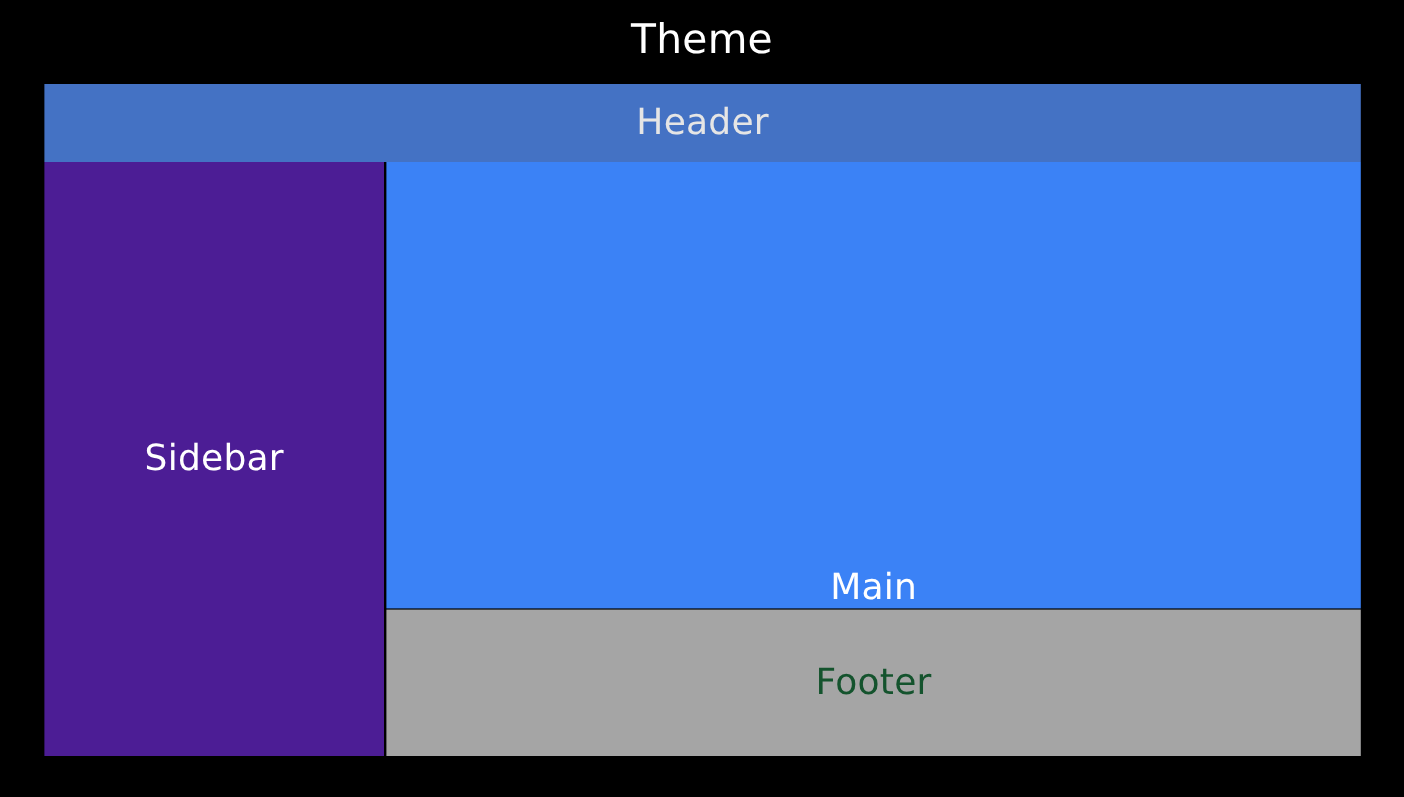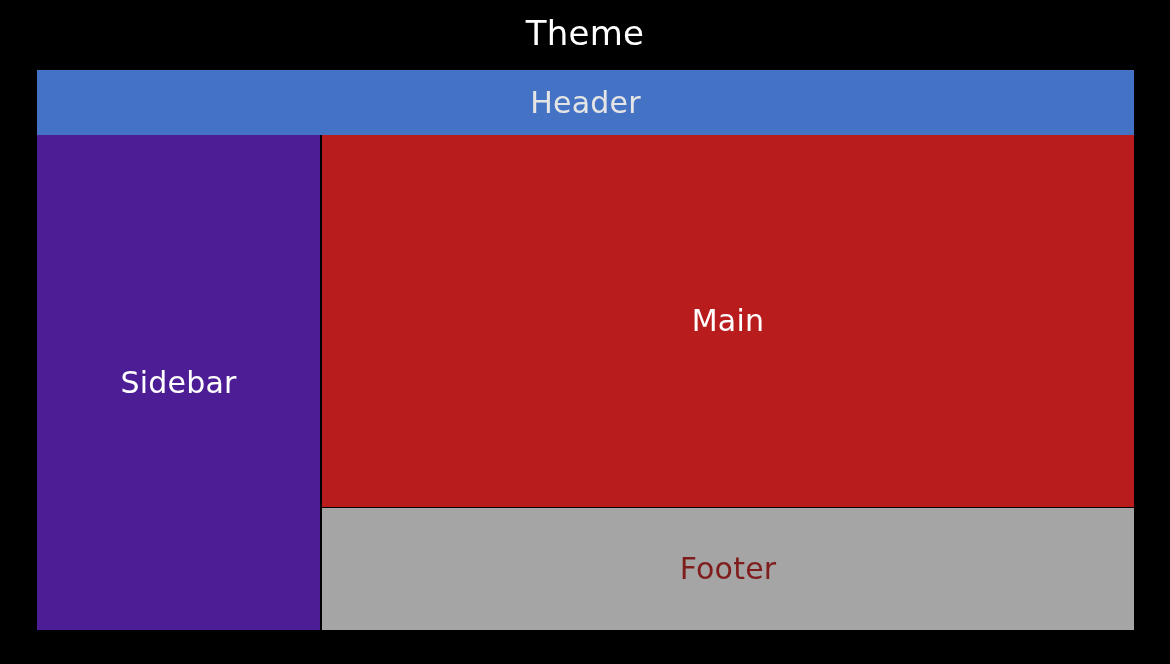--- a/index.html
+++ b/index.html
@@ -110,22 +110,22 @@
   <div id="layout-diagram">
 
     <div class="region" id="region-header" style="background: rgb(68, 114, 196);">
       <span class="region-label" style="color: #e5e5e5;">Header</span>
     </div>
 
     <div class="region" id="region-sidebar" style="background: #4c1d95;">
       <span class="region-label" style="color: rgb(255, 255, 255);">Sidebar</span>
     </div>
 
-    <div class="region" id="region-main" style="background: #b91c1c;">
+    <div class="region" id="region-main" style="background: #3b82f6; align-items: flex-end;">
       <span class="region-label" style="color: rgb(255, 255, 255);">Main</span>
     </div>
 
     <div class="region" id="region-footer" style="background: rgb(165, 165, 165);">
-      <span class="region-label" style="color: #7f1d1d;">Footer</span>
+      <span class="region-label" style="color: #14532d;">Footer</span>
     </div>
 
   </div>
 </div>
 
 </body></html>

